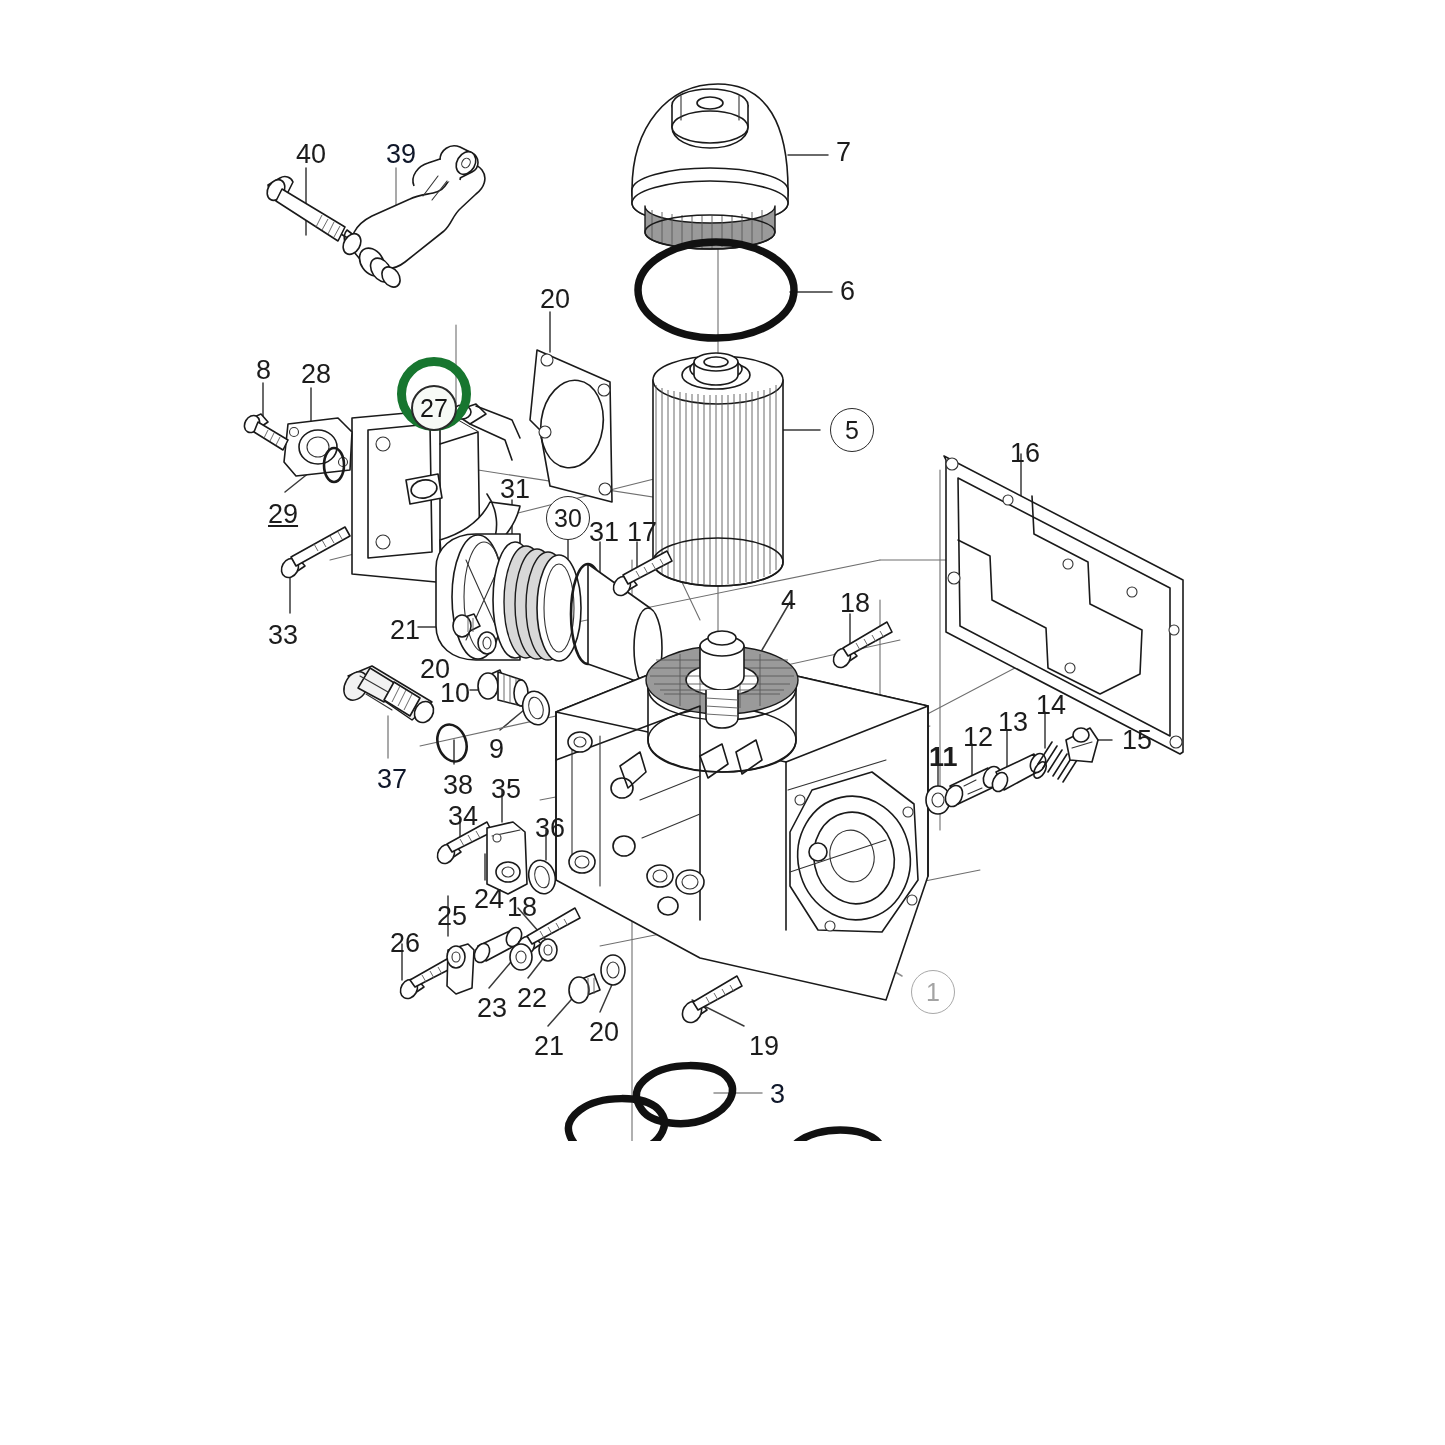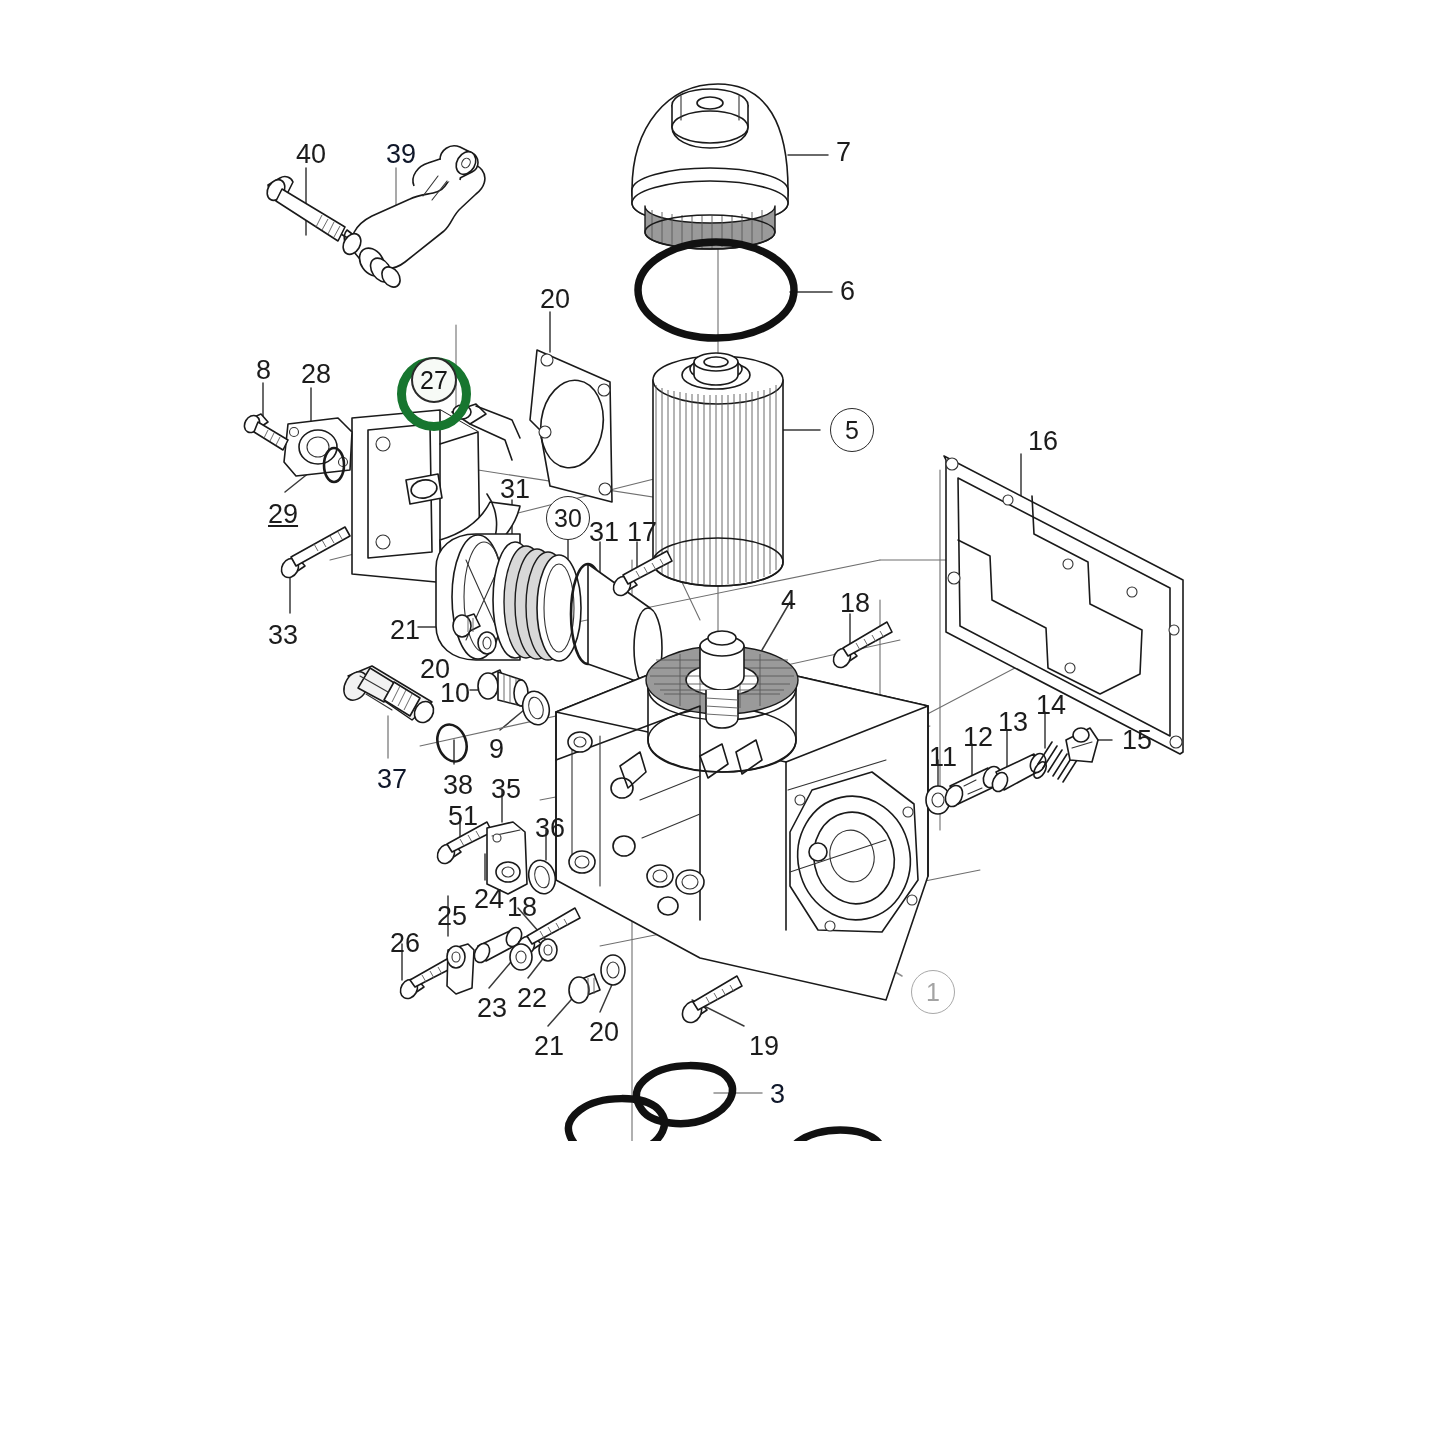--- a/index.html
+++ b/index.html
@@ -70,21 +70,21 @@
   }
   .callout-circle.grey { border-color: #a8a8a8; color: #a3a3a3; }
 
   .callout-highlight {
     position: absolute;
     width: 74px;
     height: 74px;
     border-radius: 50%;
     box-sizing: border-box;
     display: flex;
-    align-items: flex-start;
+    align-items: flex-end;
     justify-content: center;
   }
   .callout-highlight .ring {
     position: absolute;
     inset: 0;
     border-radius: 50%;
     border: 9px solid #17762f;
     box-sizing: border-box;
   }
   .callout-highlight .inner {
@@ -633,42 +633,42 @@
     <span class="callout" style="left:540px;top:286px;">20</span>
     <span class="callout" style="left:256px;top:357px;">8</span>
     <span class="callout" style="left:301px;top:361px;">28</span>
 
     <div class="callout-highlight" style="left:397px;top:357px;">
       <span class="ring"></span>
       <span class="inner">27</span>
     </div>
 
     <div class="callout-circle" style="left:830px;top:408px;">5</div>
-    <span class="callout" style="left:1010px;top:428px;margin-left:18px;">16</span>
+    <span class="callout" style="left:1010px;top:440px;">16</span>
     <span class="callout" style="left:268px;top:501px;text-decoration:underline;">29</span>
     <span class="callout" style="left:500px;top:476px;">31</span>
     <div class="callout-circle" style="left:546px;top:496px;">30</div>
     <span class="callout" style="left:589px;top:519px;">31</span>
     <span class="callout" style="left:627px;top:519px;">17</span>
     <span class="callout" style="left:268px;top:622px;">33</span>
     <span class="callout" style="left:390px;top:617px;">21</span>
     <span class="callout" style="left:781px;top:587px;">4</span>
     <span class="callout" style="left:840px;top:590px;">18</span>
     <span class="callout" style="left:420px;top:656px;">20</span>
     <span class="callout" style="left:440px;top:680px;">10</span>
-    <span class="callout" style="left:929px;top:744px;">11</span>
+    <span class="callout" style="left:929px;top:744px;font-weight:bold;">11</span>
     <span class="callout" style="left:963px;top:724px;">12</span>
     <span class="callout" style="left:998px;top:709px;">13</span>
     <span class="callout" style="left:1036px;top:692px;">14</span>
     <span class="callout" style="left:1122px;top:727px;text-align:right;">15</span>
     <span class="callout" style="left:489px;top:736px;">9</span>
     <span class="callout grey" style="left:377px;top:766px;">37</span>
     <span class="callout" style="left:443px;top:772px;">38</span>
     <span class="callout" style="left:491px;top:776px;">35</span>
-    <span class="callout" style="left:448px;top:803px;">51</span>
+    <span class="callout" style="left:448px;top:803px;">34</span>
     <span class="callout" style="left:535px;top:815px;">36</span>
     <span class="callout" style="left:474px;top:886px;">24</span>
     <span class="callout" style="left:507px;top:894px;">18</span>
     <span class="callout" style="left:437px;top:903px;">25</span>
     <span class="callout" style="left:390px;top:930px;">26</span>
     <span class="callout" style="left:477px;top:995px;">23</span>
     <span class="callout" style="left:517px;top:985px;">22</span>
     <span class="callout" style="left:534px;top:1033px;">21</span>
     <span class="callout" style="left:589px;top:1019px;">20</span>
     <div class="callout-circle grey" style="left:911px;top:970px;">1</div>

